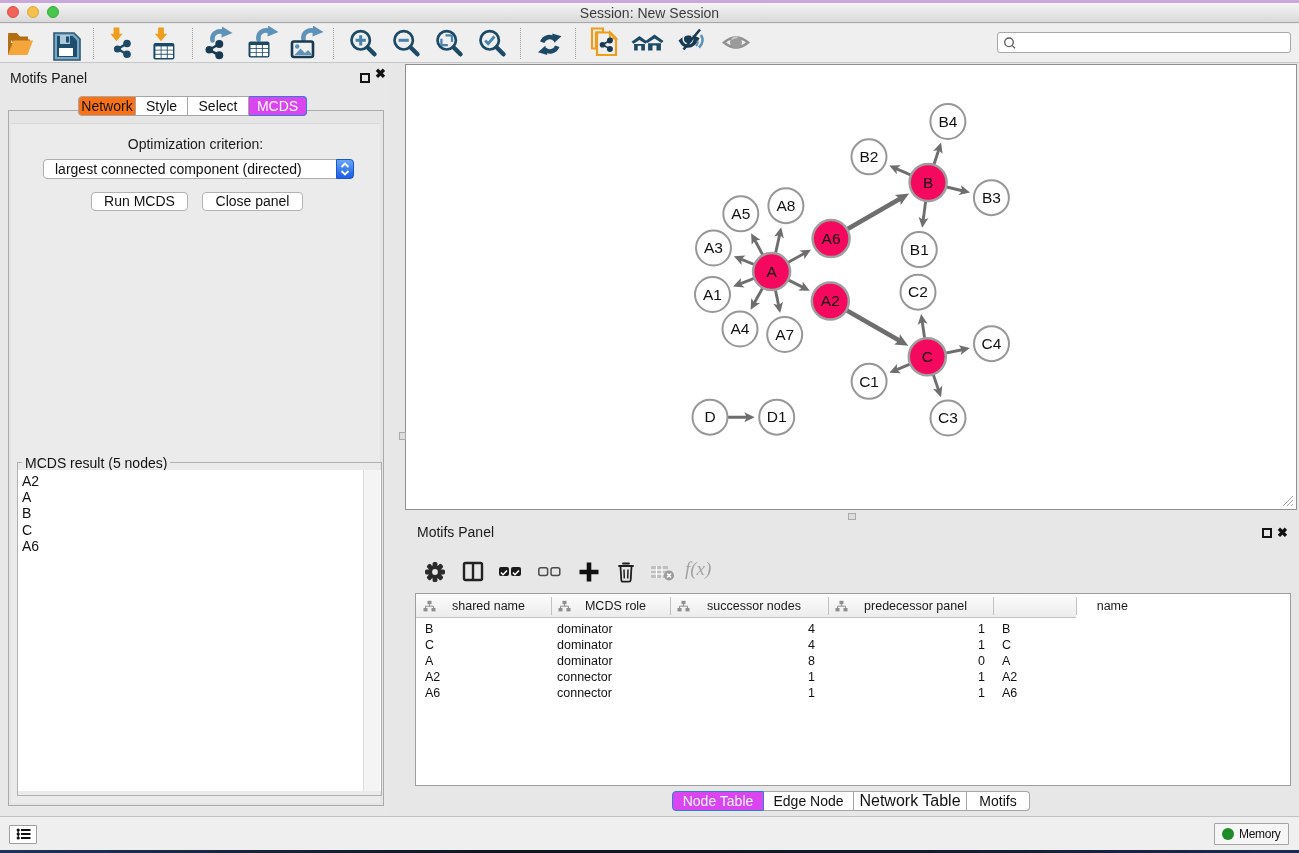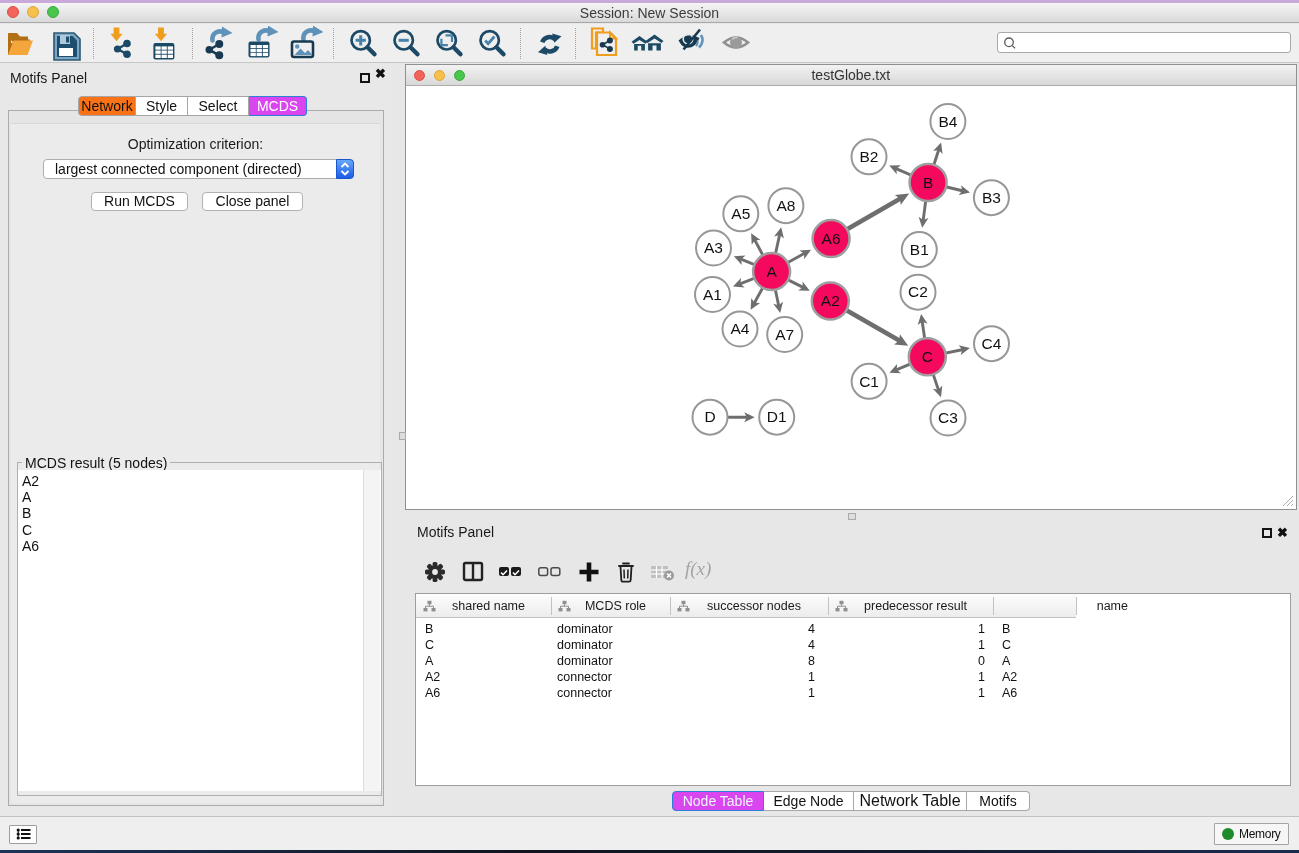--- a/index.html
+++ b/index.html
@@ -180,26 +180,20 @@
 <div class="abs" style="left:91px;top:191.5px;width:97px;height:19px;background:#fff;border:1px solid #b2b2b2;border-radius:4px;text-align:center;line-height:17px;font-size:14px;color:#111">Run MCDS</div>
 <div class="abs" style="left:202px;top:191.5px;width:101px;height:19px;background:#fff;border:1px solid #b2b2b2;border-radius:4px;text-align:center;line-height:17px;font-size:14px;color:#111">Close panel</div>
 
 <div class="abs" style="left:17px;top:462px;width:365px;height:334px;border:1px solid #b0b0b0"></div>
 <div class="abs" style="left:22px;top:455px;background:#ebebeb;padding:0 3px;font-size:14px;color:#111">MCDS result (5 nodes)</div>
 <div class="abs" style="left:18px;top:470px;width:363px;height:321px;background:#fff"></div>
 <div class="abs" style="left:363px;top:470px;width:17px;height:321px;background:#f4f4f4;border-left:1px solid #dcdcdc"></div>
 <div class="abs" style="left:22px;top:473px;font-size:14px;line-height:16.2px;color:#111">A2<br>A<br>B<br>C<br>A6</div>
 
 <div class="abs" style="left:404.5px;top:63.5px;width:892.5px;height:446px;border:1px solid #8f8f8f;background:#fff">
-  <div class="abs" style="left:0;top:0;width:100%;height:21.5px;background:linear-gradient(#f2f2f2,#d8d8d8);border-bottom:1px solid #acacac">
-    <div class="abs" style="left:8px;top:5.5px;width:11px;height:11px;border-radius:50%;background:#f2635a;border:0.5px solid #d8504a"></div>
-    <div class="abs" style="left:28px;top:5.5px;width:11px;height:11px;border-radius:50%;background:#f6c04e;border:0.5px solid #dda639"></div>
-    <div class="abs" style="left:48px;top:5.5px;width:11px;height:11px;border-radius:50%;background:#49c64e;border:0.5px solid #3aa83f"></div>
-    <div class="abs" style="left:0;top:0;width:100%;height:21px;text-align:center;line-height:21px;font-size:14px;color:#333">testGlobe.txt</div>
-  </div>
   <svg class="abs" style="left:0;top:22px" width="890" height="422" viewBox="0 0 890 422">
 <line x1="365.6" y1="184.6" x2="348.4" y2="152.3" stroke="#6e6e6e" stroke-width="2.9"></line>
 <polygon points="345.1,146.2 354.5,153.1 348.9,153.2 345.7,157.8" fill="#6e6e6e"></polygon>
 <line x1="365.6" y1="184.6" x2="373.8" y2="146.9" stroke="#6e6e6e" stroke-width="2.9"></line>
 <polygon points="375.2,140.2 377.9,151.5 373.6,147.9 368.1,149.4" fill="#6e6e6e"></polygon>
 <line x1="365.6" y1="184.6" x2="334.3" y2="171.9" stroke="#6e6e6e" stroke-width="2.9"></line>
 <polygon points="327.9,169.3 339.5,168.6 335.2,172.3 335.7,177.9" fill="#6e6e6e"></polygon>
 <line x1="365.6" y1="184.6" x2="333.4" y2="197.1" stroke="#6e6e6e" stroke-width="2.9"></line>
 <polygon points="327.0,199.6 335.0,191.1 334.4,196.7 338.6,200.4" fill="#6e6e6e"></polygon>
 <line x1="365.6" y1="184.6" x2="347.9" y2="216.7" stroke="#6e6e6e" stroke-width="2.9"></line>
@@ -366,21 +360,21 @@
     <rect x="8.5" y="8" width="4" height="3.4" fill="#8e8e8e"></rect>
   </svg>
 <div style="position:absolute;left:670px;top:594px;width:158px;height:24px;line-height:24px;text-align:center;font-size:12.5px;color:#1a1a1a;text-indent:10px">successor nodes</div>
 <div style="position:absolute;left:828px;top:597px;height:18px;border-left:1px solid #c2c2c2"></div>
 <svg style="position:absolute;left:835px;top:600px" width="13" height="12" viewBox="0 0 13 12">
     <rect x="4.5" y="0.8" width="4" height="3.4" fill="#8e8e8e"></rect>
     <path d="M6.5 4.2 v2 M2.5 8 v-1.8 h8 v1.8" fill="none" stroke="#8e8e8e" stroke-width="1"></path>
     <rect x="0.5" y="8" width="4" height="3.4" fill="#8e8e8e"></rect>
     <rect x="8.5" y="8" width="4" height="3.4" fill="#8e8e8e"></rect>
   </svg>
-<div style="position:absolute;left:828px;top:594px;width:165px;height:24px;line-height:24px;text-align:center;font-size:12.5px;color:#1a1a1a;text-indent:10px">predecessor result</div>
+<div style="position:absolute;left:828px;top:594px;width:165px;height:24px;line-height:24px;text-align:center;font-size:12.5px;color:#1a1a1a;text-indent:10px">predecessor panel</div>
 <div style="position:absolute;left:993px;top:597px;height:18px;border-left:1px solid #c2c2c2"></div>
 <div style="position:absolute;left:1045px;top:594px;width:83px;height:24px;line-height:24px;text-align:right;font-size:12.5px;color:#1a1a1a;text-indent:0px">name</div>
 <div style="position:absolute;left:1076px;top:597px;height:18px;border-left:1px solid #c2c2c2"></div>
 <div style="position:absolute;left:417px;top:620.5px;width:870px;height:16.1px;line-height:16.1px;font-size:12.5px;color:#111">
     <span style="position:absolute;left:8px">B</span>
     <span style="position:absolute;left:140px">dominator</span>
     <span style="position:absolute;left:250px;width:148px;text-align:right">4</span>
     <span style="position:absolute;left:420px;width:148px;text-align:right">1</span>
     <span style="position:absolute;left:585px">B</span>
   </div>

